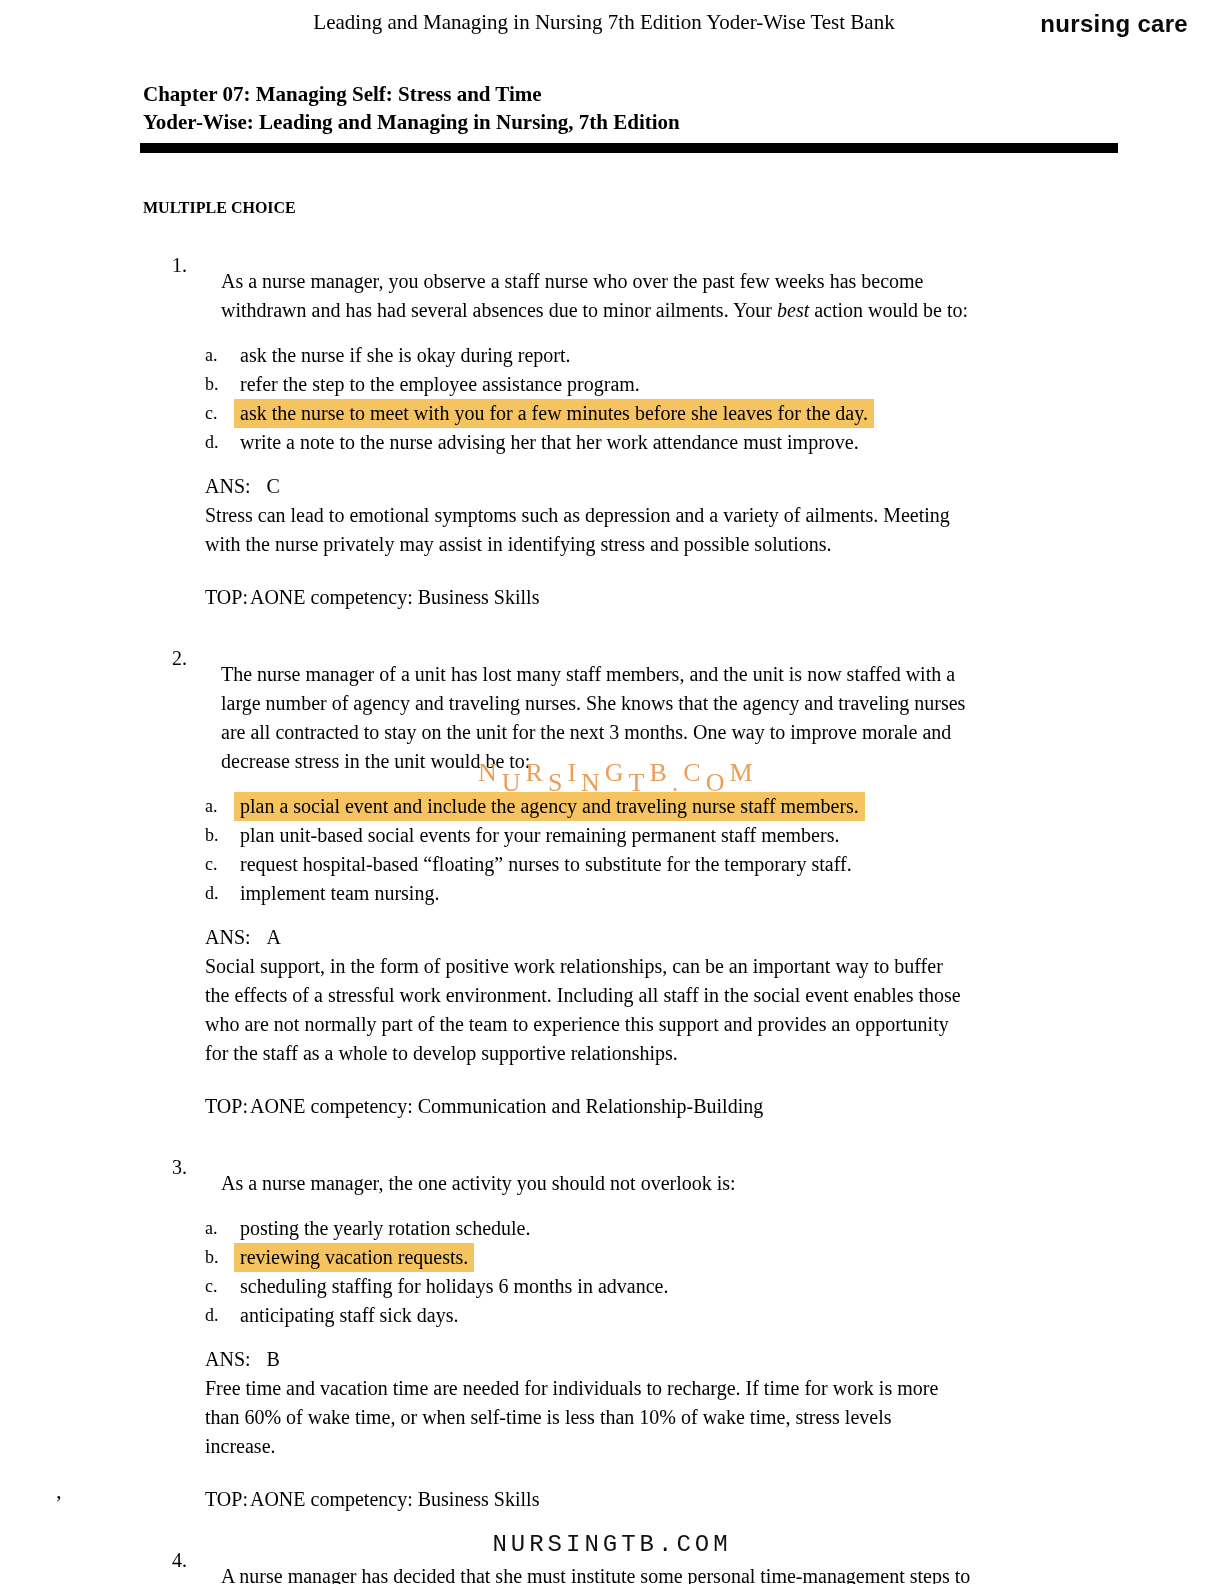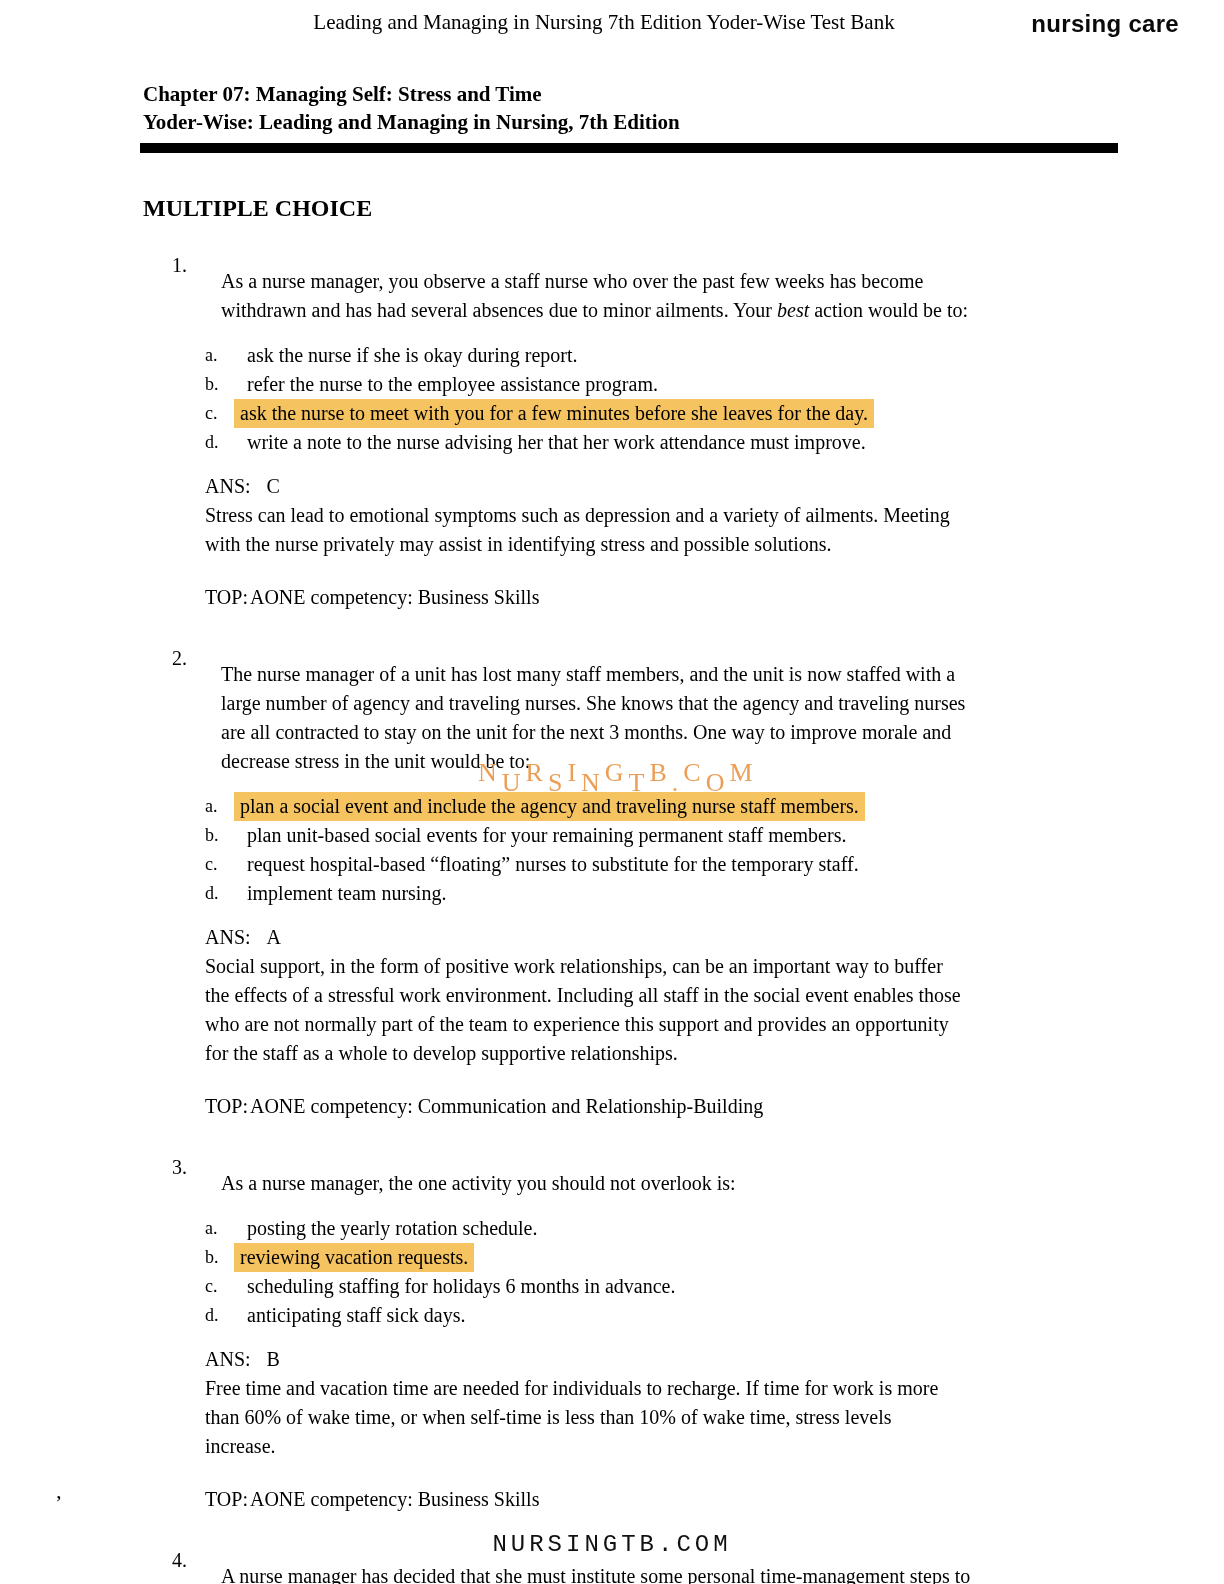--- a/index.html
+++ b/index.html
@@ -8,40 +8,40 @@
     width:1224px; height:1584px;
     background:#ffffff;
     font-family:"Liberation Serif", serif;
     font-size:20px; color:#000;
     overflow:hidden;
   }
   
   .page-header { position:relative; padding-top:10px; height:42px; }
   .header-title { text-align:center; font-size:21px; transform:translateX(-8px); }
   .brand-logo {
-    position:absolute; right:45px; top:10px;
+    position:absolute; right:36px; top:10px;
     font-family:"Liberation Sans", sans-serif;
     font-weight:700; font-size:24px; letter-spacing:0.3px; color:#0a0a0a;
   }
   
   .chapter { margin:28px 110px 0 143px; }
   .chapter h1, .chapter h2 {
     margin:0; font-size:21px; font-weight:700; line-height:28px;
   }
   .rule { margin:7px 0 0 140px; width:978px; height:10px; background:#000; }
-  .mc-heading { margin:44px 0 0 143px; font-size:24px; font-weight:700; line-height:22px; }
+  .mc-heading { margin:44px 0 0 143px; font-size:16px; font-weight:700; line-height:22px; }
 
   
   .question { margin:32px 112px 0 172px; line-height:29px; }
   .q-head { display:flex; align-items:flex-start; }
   .q-num { width:33px; flex:none; }
   .q-text { margin:16px; white-space:pre-line; flex:1; }
   .opt { display:flex; margin-left:33px; }
   .opt-letter { width:35px; flex:none; font-size:18px; }
-  .opt-text { flex:1;margin-left:7px; }
+  .opt-text { flex:1; }
   .opt-text.hl { background:#f6c361; padding:0 6px; margin-left:-6px; align-self:flex-start; flex:none; max-width:100%;text-align:center; }
   .ans-row { margin:15px 0 0 33px; }
   .ans-value { margin-left:16px; }
   .rationale { margin:0 0 0 33px; white-space:pre-line; }
   .top-row { margin:24px 0 0 33px; }
   .top-text { margin-left:2px; }
   i { font-style:italic; }
 
   
   .wm-inline {
@@ -85,21 +85,21 @@
       <span class="q-num">1.</span>
       <p class="q-text"><span>As a nurse manager, you observe a staff nurse who over the past few weeks has become
 withdrawn and has had several absences due to minor ailments. Your </span><i>best</i><span> action would be to:</span></p>
     </div>
     <div class="opt">
       <span class="opt-letter">a.</span>
       <span class="opt-text">ask the nurse if she is okay during report.</span>
     </div>
     <div class="opt">
       <span class="opt-letter">b.</span>
-      <span class="opt-text">refer the nurse to the employee assistance program.</span>
+      <span class="opt-text">refer the step to the employee assistance program.</span>
     </div>
     <div class="opt">
       <span class="opt-letter">c.</span>
       <span class="opt-text hl">ask the nurse to meet with you for a few minutes before she leaves for the day.</span>
     </div>
     <div class="opt">
       <span class="opt-letter">d.</span>
       <span class="opt-text">write a note to the nurse advising her that her work attendance must improve.</span>
     </div>
     <div class="ans-row">

